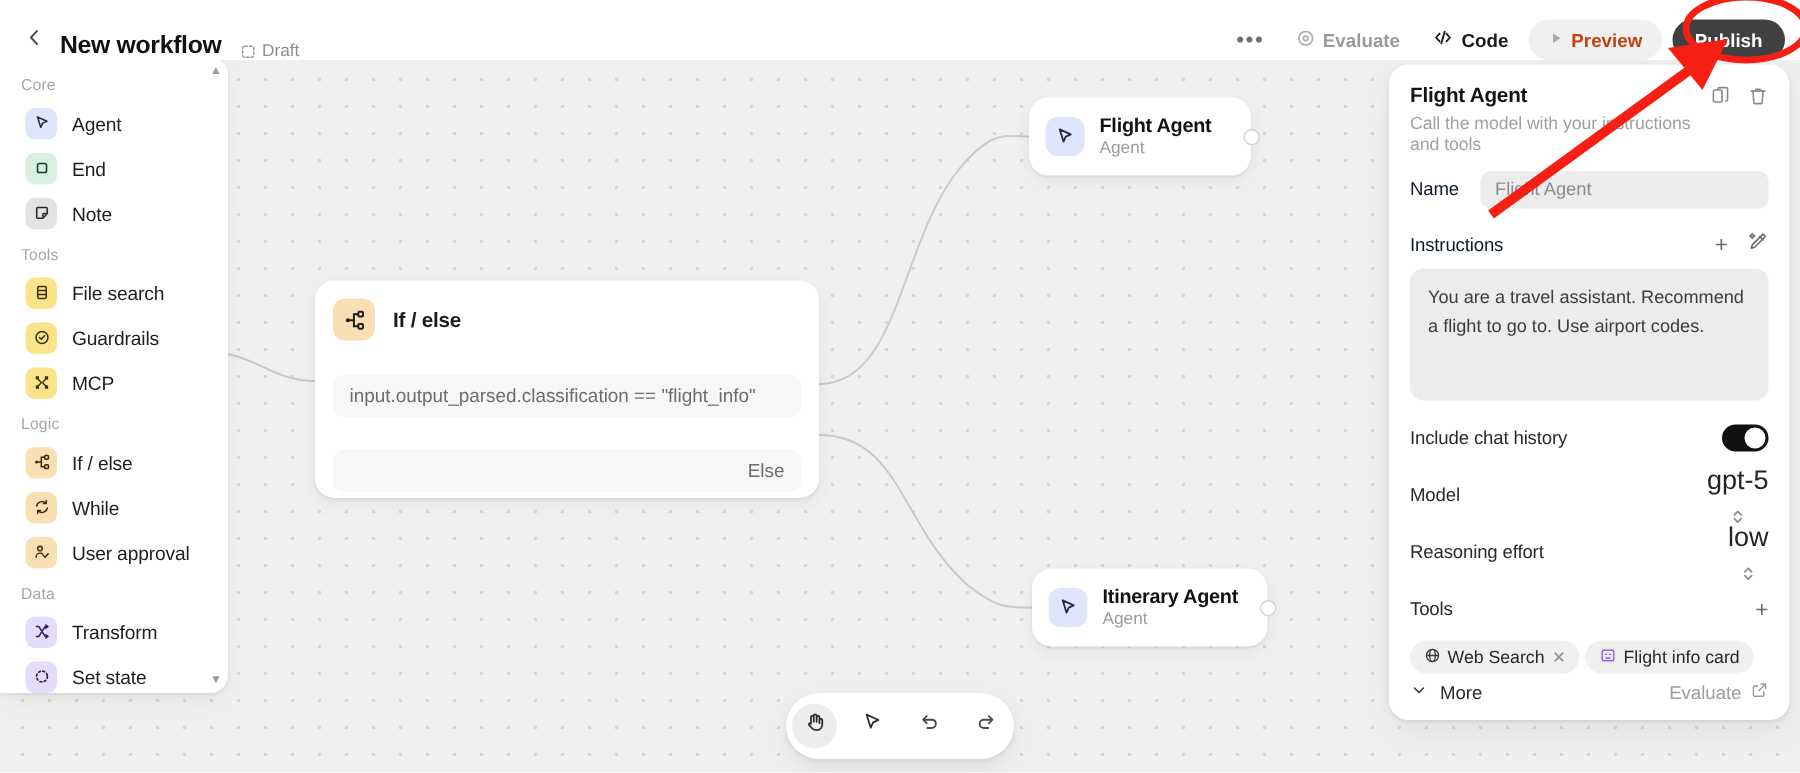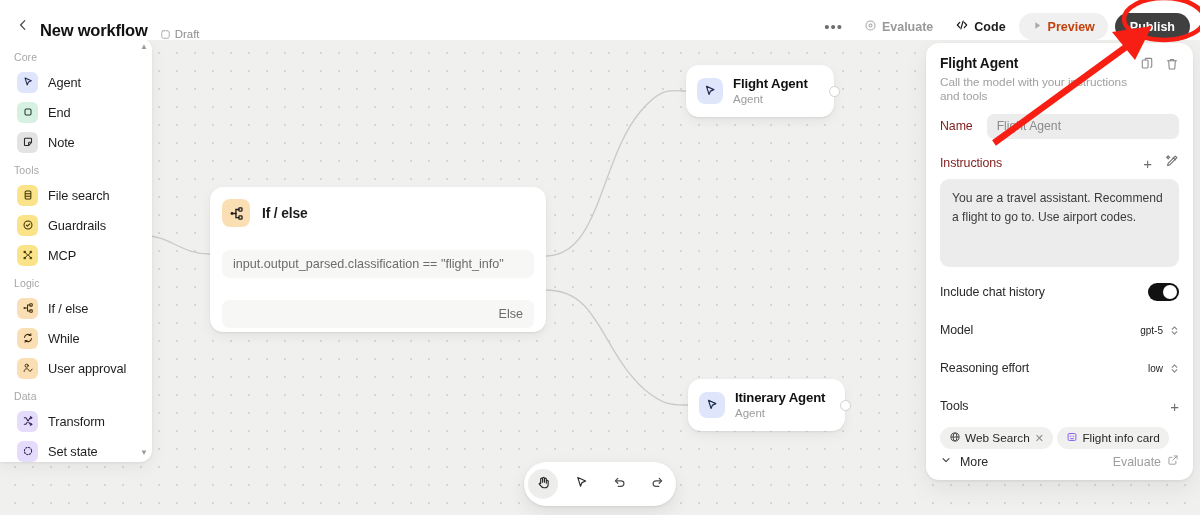--- a/index.html
+++ b/index.html
@@ -133,40 +133,40 @@
     box-shadow:0 1px 3px rgba(0,0,0,0.08), 0 8px 24px rgba(0,0,0,0.07);
     z-index:35; padding:13px 14px 0 14px;
   }
   .ins-head { display:flex; align-items:flex-start; }
   .ins-title { font-size:13.8px; font-weight:700; color:#141414; letter-spacing:-0.15px; }
   .ins-desc { font-size:11.8px; color:#a0a0a0; margin-top:4px; letter-spacing:-0.05px; }
   .ins-head-icons { margin-left:auto; display:flex; gap:11px; color:#8a8a8a; padding-top:1px; }
   .ins-ic { cursor:pointer; display:flex; }
 
   .row { display:flex; align-items:center; height:28px; margin-top:9px; }
-  .row-label { font-size:12.4px; color:#7f1d1d; letter-spacing:-0.1px; }
+  .row-label { font-size:12.4px; color:#0f172a; letter-spacing:-0.1px; }
   .name-input {
     margin-left:14px; flex:1; height:25px; background:#ececec; border:none;
     border-radius:7px; padding:0 10px; font-size:12.2px; color:#8b8b8b;
     font-family:"Liberation Sans", sans-serif; outline:none;
   }
   .row-actions { margin-left:auto; display:flex; align-items:center; gap:13px; color:#7d7d7d; }
   .plus { font-size:15px; line-height:1; cursor:pointer; color:#6d6d6d; }
 
   .instr-box {
     height:88px; background:#ececec; border-radius:9px; padding:10px 12px;
     font-size:12.1px; line-height:1.55; color:#3c3c3c; margin-top:2px;
     overflow:hidden; cursor:text;
   }
 
   .srow {
     display:flex; align-items:center; height:26px; margin-top:12px;
   }
   .srow .k { font-size:12.4px; color:#2a2a2a; letter-spacing:-0.1px; }
-  .srow .v { margin-left:auto; font-size:10px; color:#242424; display:flex; align-items:center; gap:7px; }
+  .srow .v { margin-left:auto; font-size:18px; color:#242424; display:flex; align-items:center; gap:7px;flex-direction:column; }
   .chev2 { color:#8e8e8e; font-size:9px; line-height:1.05; display:flex; flex-direction:column; }
 
   .toggle {
     margin-left:auto; width:31px; height:18px; border-radius:9px; background:#111;
     position:relative; cursor:pointer;
   }
   .toggle .knob { position:absolute; width:14px; height:14px; border-radius:50%; background:#fff; top:2px; right:2px; }
 
   .tag {
     display:inline-flex; align-items:center; gap:4px; height:22px;

